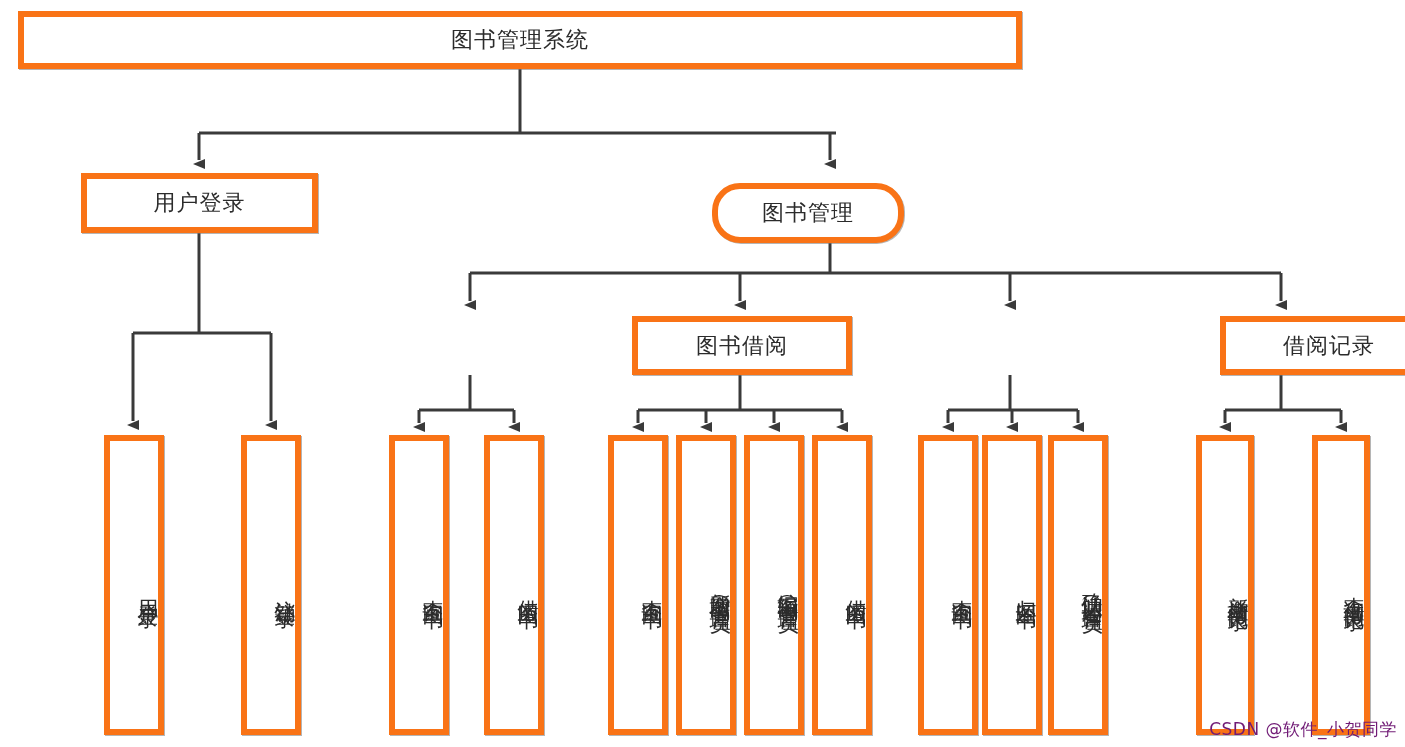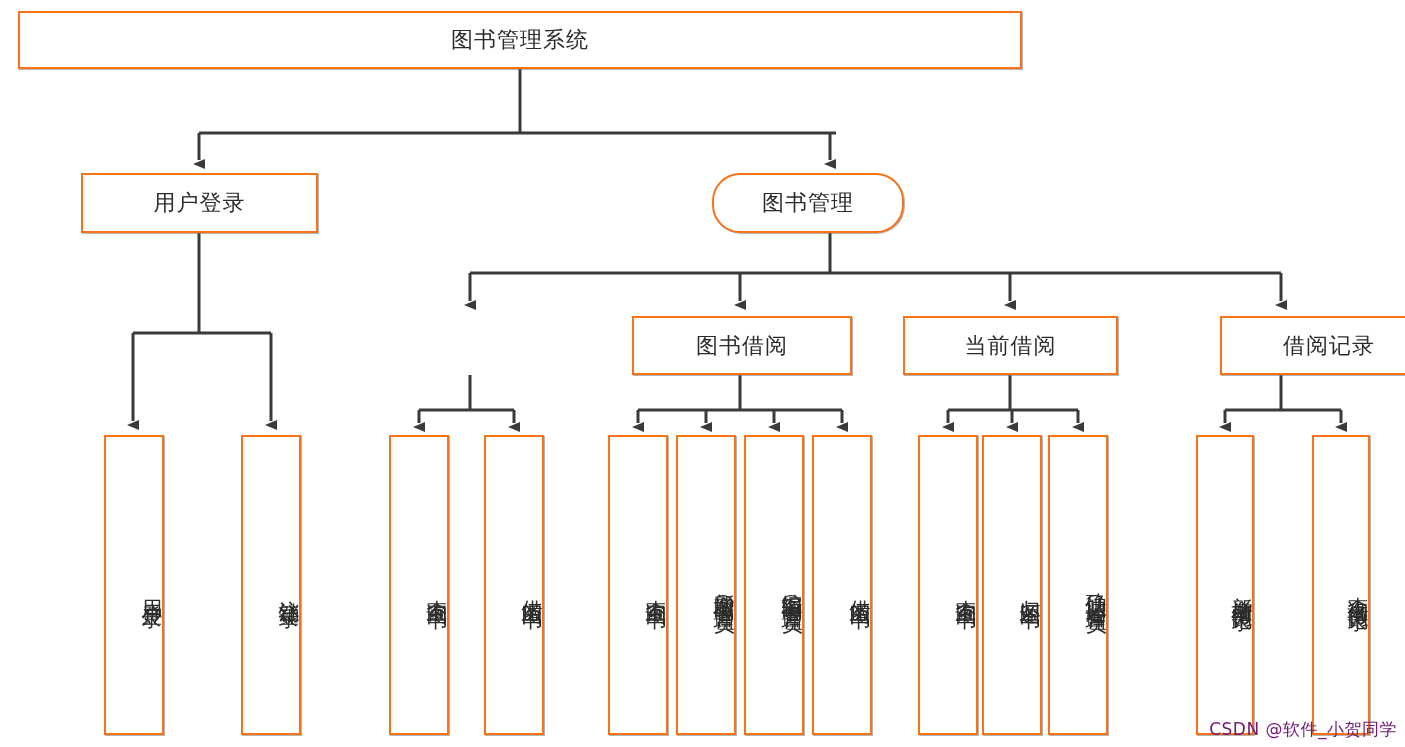--- a/index.html
+++ b/index.html
@@ -20,21 +20,21 @@
   #edges {
     position: absolute;
     left: 0;
     top: 0;
     width: 1405px;
     height: 747px;
   }
   .node {
     position: absolute;
     box-sizing: border-box;
-    border: 2px solid #f97316;
+    border: 6px solid #f97316;
     background: #ffffff;
     display: flex;
     align-items: center;
     justify-content: center;
     color: #2b2b2b;
     box-shadow: 1px 1px 0 0 rgba(120,120,120,0.55);
   }
   .node.h {
     font-size: 22px;
     letter-spacing: 1px;
@@ -120,29 +120,26 @@
     </g>
   </svg>
 
   <div class="node h" style="left:18px; top:11px; width:1004px; height:58px;">
     <span>图书管理系统</span>
   </div>
 
   <div class="node h" style="left:81px; top:173px; width:237px; height:60px;">
     <span>用户登录</span>
   </div>
-  <div class="node h" style="left:712px; top:173px; width:192px; height:60px;border-radius:28px;">
+  <div class="node h" style="left:712px; top:183px; width:192px; height:60px;border-radius:28px;">
     <span>图书管理</span>
   </div>
 
   <div class="node h" style="left:632px; top:316px; width:220px; height:59px;">
     <span>图书借阅</span>
-  </div>
-  <div class="node h" style="left:903px; top:316px; width:215px; height:59px;">
-    <span>当前借阅</span>
   </div>
   <div class="node h" style="left:1172px; top:316px; width:218px; height:59px;margin-left:48px;">
     <span>借阅记录</span>
   </div>
 
   <div class="node v" style="left:104px; top:435px; width:60px; height:300px;">
     <span class="vlabel">用户登录</span>
   </div>
   <div class="node v" style="left:241px; top:435px; width:60px; height:300px;">
     <span class="vlabel">注销登录</span>

